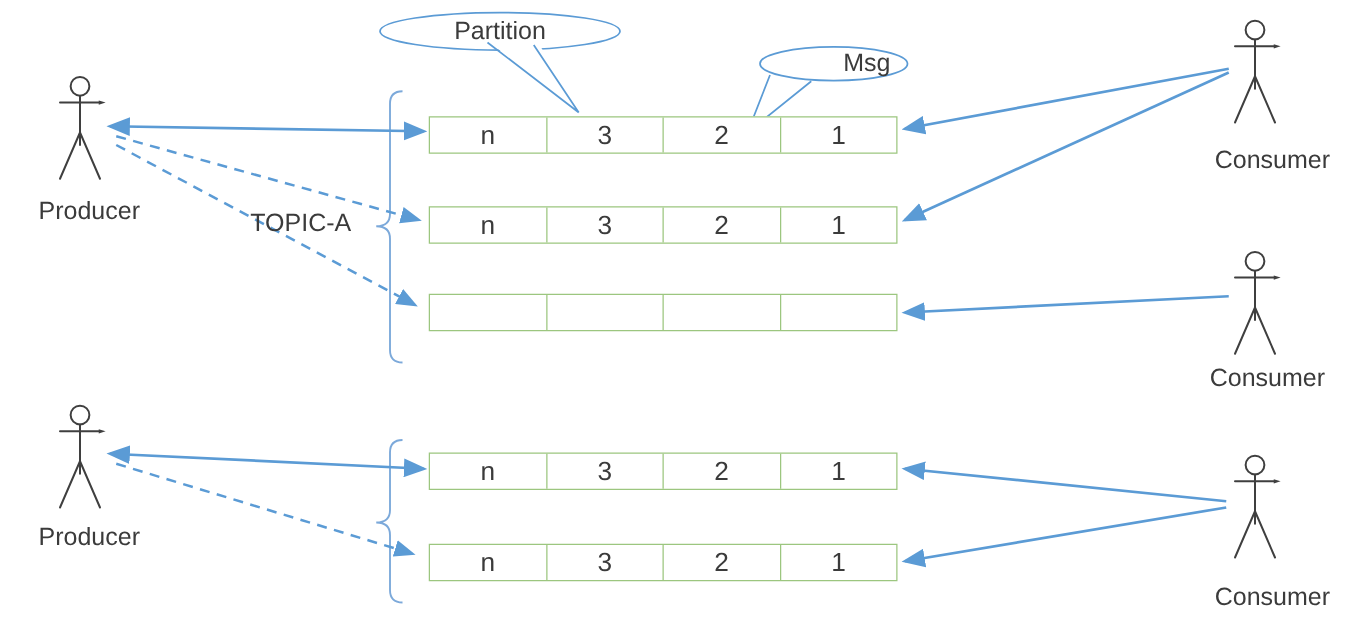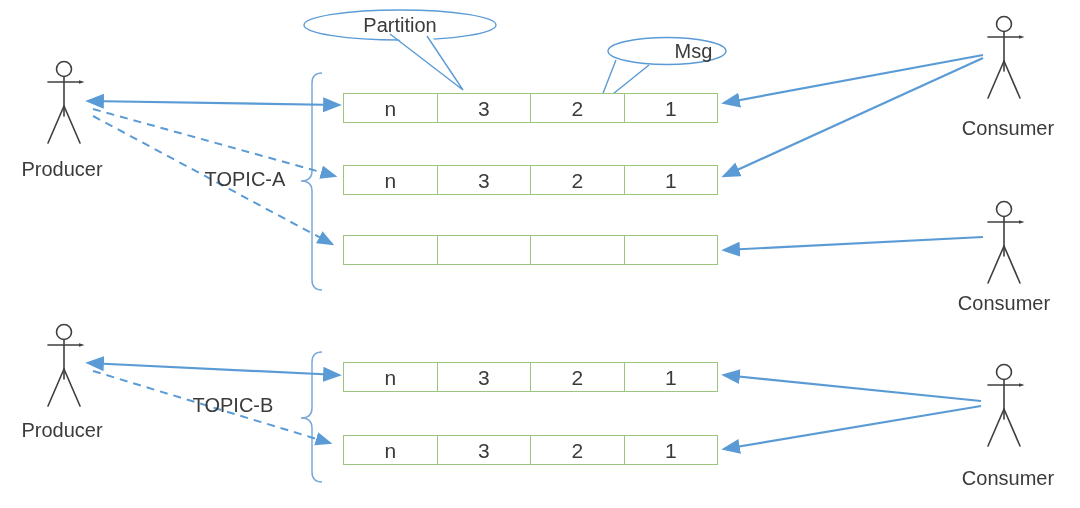--- a/index.html
+++ b/index.html
@@ -1,21 +1,21 @@
 <!DOCTYPE html>
 <html><head>
 <meta charset="utf-8">
 <style>
   html,body{margin:0;padding:0;background:#fff;}
   .stage{
     position:relative;width:1080px;height:508px;background:#fff;overflow:hidden;
     font-family:"Liberation Sans","DejaVu Sans",sans-serif;color:#3b3b3b;
   }
   .stage svg{position:absolute;left:0;top:0;}
-  .lbl{position:absolute;font-size:20px;text-align:center;white-space:nowrap;color:#3b3b3b;}
+  .lbl{position:absolute;font-size:20px;text-align:right;white-space:nowrap;color:#3b3b3b;}
   .prow{
     position:absolute;left:343px;width:375px;height:30px;box-sizing:border-box;
     border:1.4px solid #9cc67f;display:flex;background:#fff;
   }
   .prow .cell{
     flex:1;display:flex;align-items:center;justify-content:center;
     font-size:21px;color:#3b3b3b;border-right:1.2px solid #9cc67f;line-height:1;
   }
   .prow .cell:last-child{border-right:none;}
   .callout-lbl{position:absolute;font-size:20px;text-align:center;color:#3b3b3b;}
@@ -83,22 +83,21 @@
 
   <div class="callout-lbl" style="left:340px;top:14px;width:120px;">Partition</div>
   <div class="callout-lbl" style="left:656px;top:40px;width:75px;">Msg</div>
 
   <div class="lbl" style="left:12px;top:158px;width:100px;">Producer</div>
   <div class="lbl" style="left:12px;top:419px;width:100px;">Producer</div>
   <div class="lbl" style="left:952px;top:117px;width:112px;">Consumer</div>
   <div class="lbl" style="left:948px;top:292px;width:112px;">Consumer</div>
   <div class="lbl" style="left:952px;top:467px;width:112px;">Consumer</div>
 
-  <div class="lbl" style="left:185px;top:168px;width:96px;margin-left:12px;">TOPIC-A</div>
-  <div class="lbl" style="left:185px;top:394px;width:96px;">TOPIC-B</div>
+  <div class="lbl" style="left:185px;top:168px;width:96px;">TOPIC-A</div>
 
   <div class="prow" style="top:93px;">
     <div class="cell">n</div>
     <div class="cell">3</div>
     <div class="cell">2</div>
     <div class="cell">1</div>
   </div>
   <div class="prow" style="top:165px;">
     <div class="cell">n</div>
     <div class="cell">3</div>

